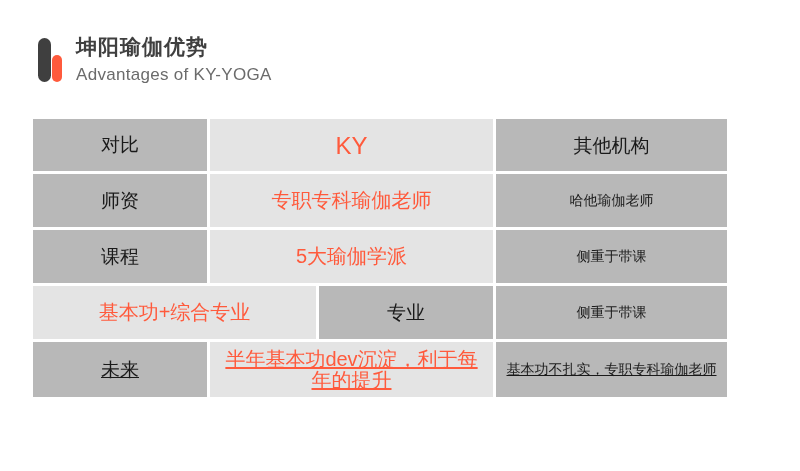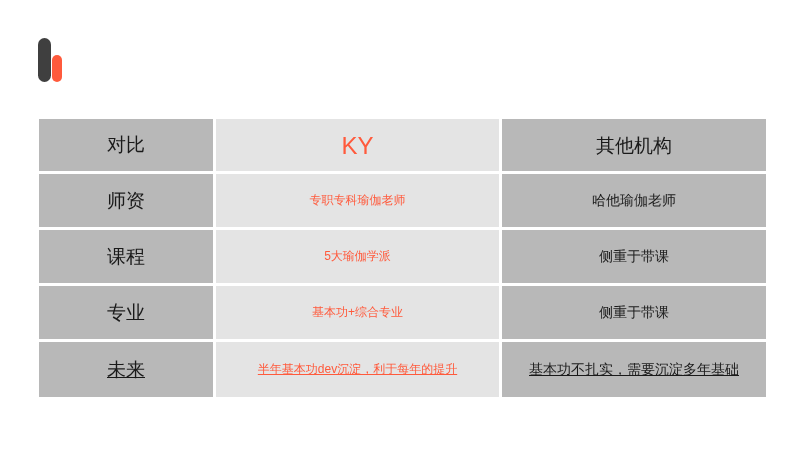--- a/index.html
+++ b/index.html
@@ -75,51 +75,50 @@
 
   
   .table {
     position: absolute;
     left: 33px;
     top: 119px;
     width: 733px;
     display: flex;
     flex-direction: column;
     gap: 3px;
-    align-items: flex-end;
   }
   .row {
     display: flex;
     gap: 3px;
   }
   .cell {
     display: flex;
     align-items: center;
     justify-content: center;
     text-align: center;
     box-sizing: border-box;
     padding: 4px 6px;
   }
   .col-0 { width: 174px; }
   .col-1 { width: 283px; }
-  .col-2 { width: 264px; }
+  .col-2 { width: 231px; }
 
   .row-header .cell { height: 52px; }
   .row-body .cell { height: 53px; }
   .row-last .cell { height: 55px; text-decoration: underline; }
 
   .c-compare {
     background: #b8b8b8;
     color: #1a1a1a;
     font-size: 19px;
   }
   .c-ky {
     background: #e4e4e4;
     color: #ff5a3c;
-    font-size: 12px;
+    font-size: 20px;
     line-height: 21px;
   }
   .c-ky.head {
     font-size: 24px;
   }
   .c-other {
     background: #b8b8b8;
     color: #1a1a1a;
     font-size: 14px;
     line-height: 21px;
@@ -131,20 +130,24 @@
 </head>
 <body>
 
 <div class="slide">
 
   <div class="header">
     <div class="bullet-group">
       <div class="bullet-dark"></div>
       <div class="bullet-accent"></div>
     </div>
+    <div class="titles">
+      <div class="title-cn">坤阳瑜伽优势</div>
+      <div class="title-en">Advantages of KY-YOGA</div>
+    </div>
   </div>
 
   <div class="table">
 
     <div class="row row-header">
       <div class="cell col-0 c-compare">对比</div>
       <div class="cell col-1 c-ky head">KY</div>
       <div class="cell col-2 c-other head">其他机构</div>
     </div>
 
@@ -154,26 +157,26 @@
       <div class="cell col-2 c-other">哈他瑜伽老师</div>
     </div>
 
     <div class="row row-body">
       <div class="cell col-0 c-compare">课程</div>
       <div class="cell col-1 c-ky">5大瑜伽学派</div>
       <div class="cell col-2 c-other">侧重于带课</div>
     </div>
 
     <div class="row row-body">
+      <div class="cell col-1 c-ky">基本功+综合专业</div>
       <div class="cell col-0 c-compare">专业</div>
-      <div class="cell col-1 c-ky">基本功+综合专业</div>
       <div class="cell col-2 c-other">侧重于带课</div>
     </div>
 
 
     <div class="row row-last">
       <div class="cell col-0 c-compare">未来</div>
       <div class="cell col-1 c-ky">半年基本功dev沉淀，利于每年的提升</div>
-      <div class="cell col-2 c-other">基本功不扎实，需要沉淀多年基础</div>
+      <div class="cell col-2 c-other">基本功不扎实，专职专科瑜伽老师</div>
     </div>
 
   </div>
 </div>
 
 </body></html>

